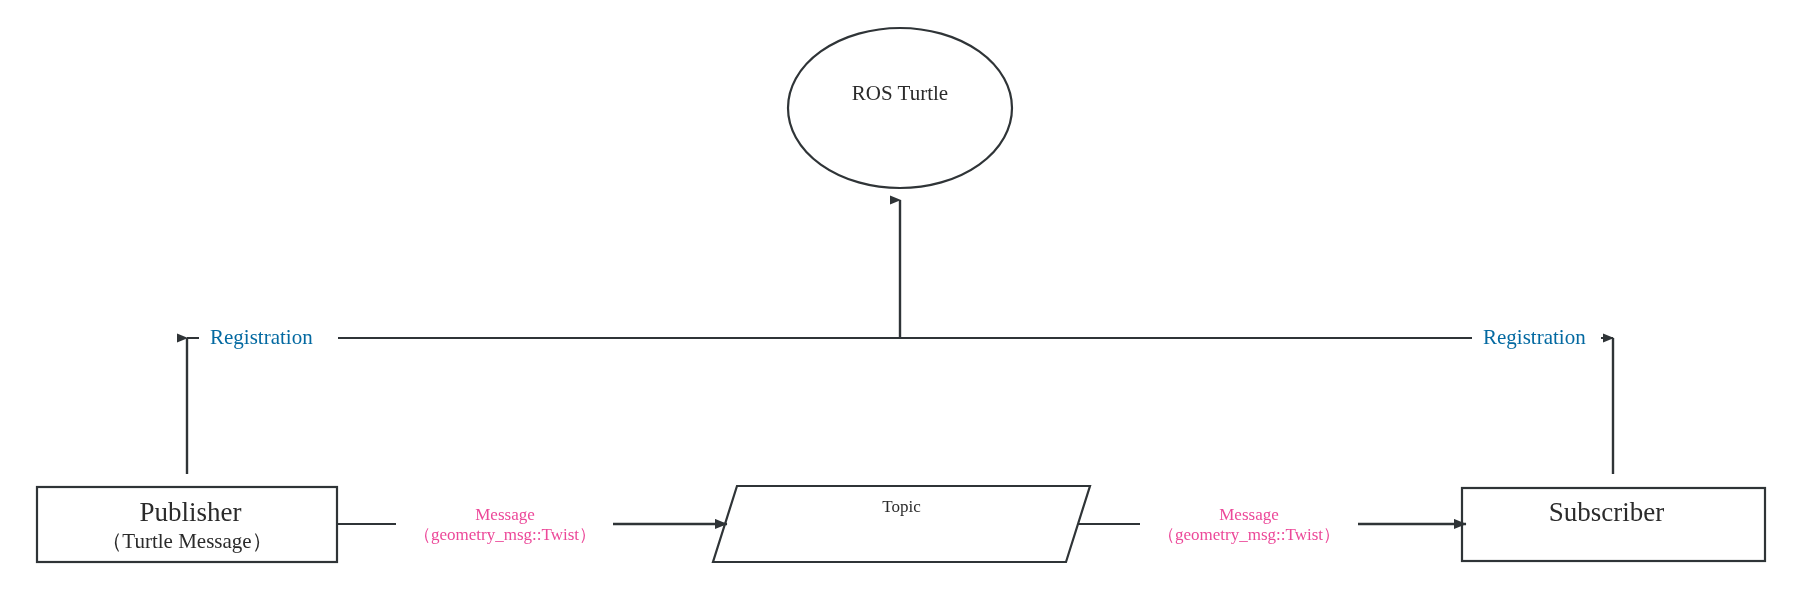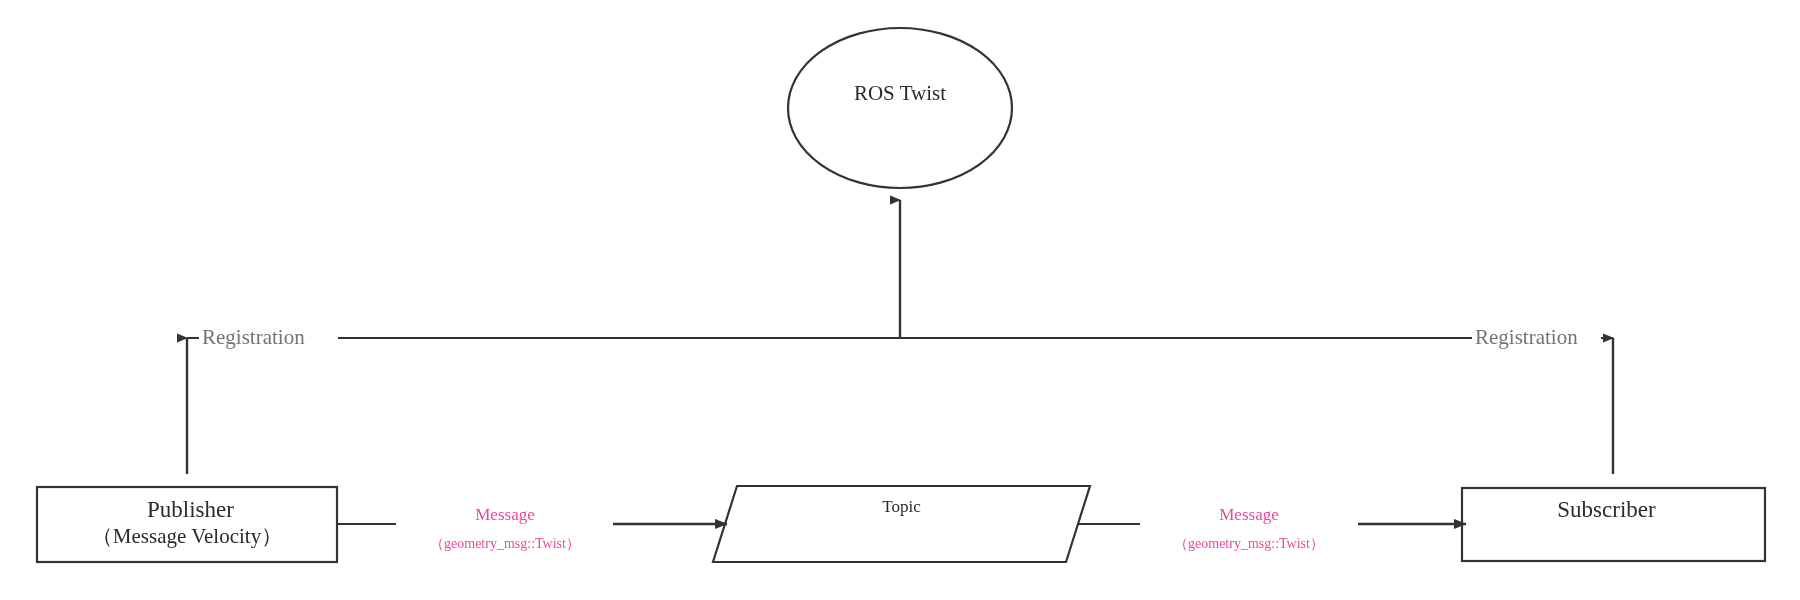--- a/index.html
+++ b/index.html
@@ -27,51 +27,51 @@
   }
   .node-label {
     position: absolute;
     text-align: center;
     line-height: 1.22;
     color: #2b2b2b;
     white-space: nowrap;
     pointer-events: none;
   }
   .node-title {
-    font-size: 23px;
+    font-size: 27px;
     display: block;
     margin-left: 7px;
   }
   .node-sub {
     font-size: 21px;
     display: block;
   }
   .edge-label {
     position: absolute;
     text-align: center;
     line-height: 1.2;
     color: #ec4899;
     white-space: nowrap;
   }
   .edge-title {
     font-size: 17px;
     display: block;
   }
   .edge-sub {
-    font-size: 14px;
+    font-size: 17px;
     display: block;
-    margin-top: 11px;
   }
   .reg-label {
     position: absolute;
     font-size: 21px;
-    color: #737373;
+    color: #0369a1;
     white-space: nowrap;
     background: #ffffff;
     padding: 0 3px;
+    margin-left: 8px;
   }
   .ellipse-label {
     position: absolute;
     text-align: center;
     line-height: 1.3;
     font-size: 21px;
     color: #2b2b2b;
     white-space: nowrap;
   }
 </style>
@@ -111,29 +111,29 @@
 
     <line x1="337" y1="524" x2="396" y2="524" stroke="#2f3437" stroke-width="2"></line>
     <line x1="613" y1="524" x2="727" y2="524" stroke="#2f3437" stroke-width="2.4" marker-end="url(#arrowHead)"></line>
 
     <line x1="1078" y1="524" x2="1140" y2="524" stroke="#2f3437" stroke-width="2"></line>
     <line x1="1358" y1="524" x2="1466" y2="524" stroke="#2f3437" stroke-width="2.4" marker-end="url(#arrowHead)"></line>
   </svg>
 
   <div class="ellipse-label" style="left:800px; top:80px; width:200px;">
     <span>ROS</span>
-    <span>Twist</span>
+    <span>Turtle</span>
   </div>
 
   <div class="reg-label" style="left:199px; top:325px;">Registration</div>
   <div class="reg-label" style="left:1472px; top:325px;">Registration</div>
 
   <div class="node-label" style="left:37px; top:496px; width:300px;">
     <span class="node-title">Publisher</span>
-    <span class="node-sub">（Message Velocity）</span>
+    <span class="node-sub">（Turtle Message）</span>
   </div>
 
   <div class="node-label" style="left:713px; top:497px; width:377px;text-align:center;">
     <span class="edge-title">Topic</span>
   </div>
 
   <div class="node-label" style="left:1462px; top:496px; width:282px;">
     <span class="node-title">Subscriber</span>
   </div>
 

